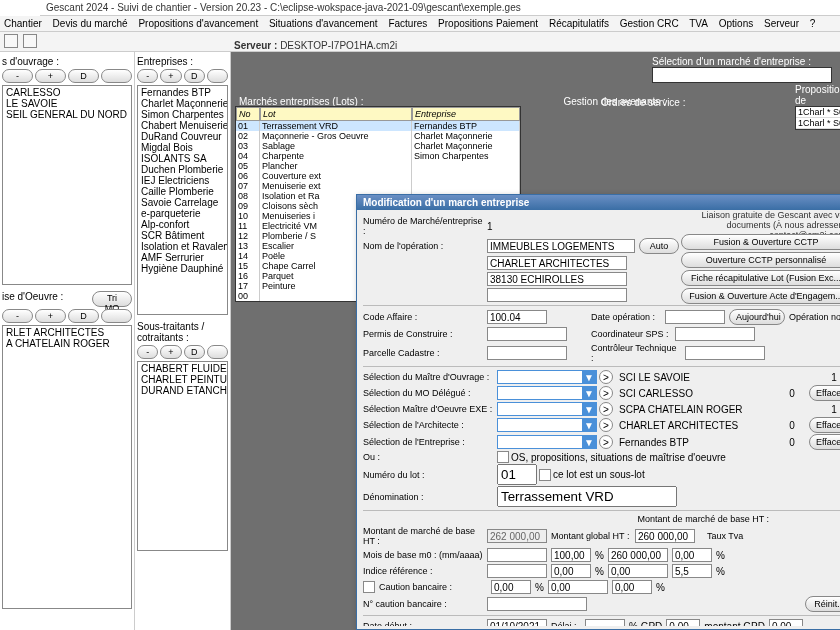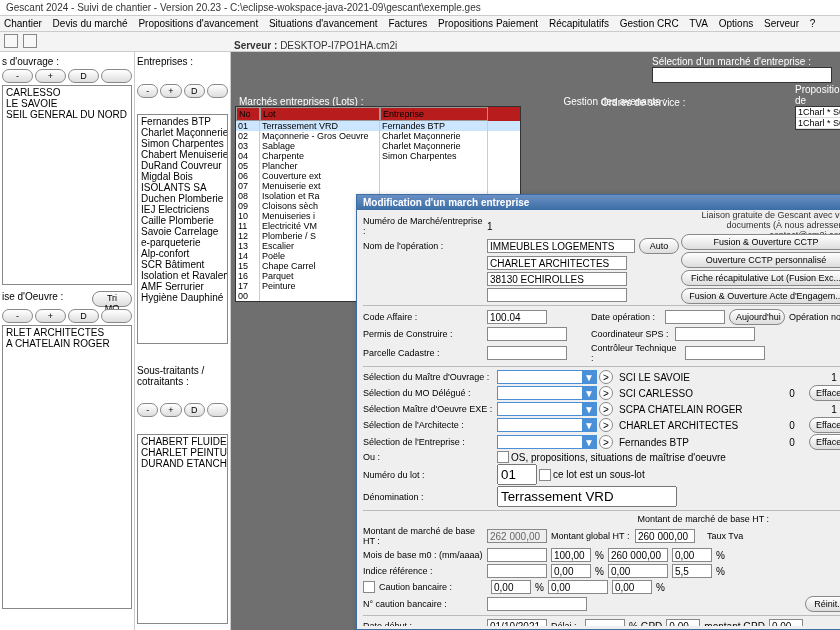--- a/index.html
+++ b/index.html
@@ -13,20 +13,21 @@
     width: 840px;
     height: 630px;
     position: relative;
   }
   .titlebar {
     background: #fff;
     border-bottom: 1px solid #ccc;
     padding: 2px 6px;
     font-size: 10px;
     color: #333;
+    margin-left: 40px;
   }
   .menubar {
     border-bottom: 1px solid #ccc;
     padding: 2px 4px;
     background: #f4f4f4;
   }
   .menubar span {
     margin-right: 8px;
     cursor: pointer;
   }
@@ -59,21 +60,20 @@
     border-right: 1px solid #ccc;
     display: flex;
     flex-direction: column;
   }
   .mid-col {
     width: 96px;
     padding: 2px;
     border-right: 1px solid #ccc;
     display: flex;
     flex-direction: column;
-    justify-content: space-between;
   }
   .right-col {
     flex: 1;
     background: #6f6f6f;
     position: relative;
   }
   .section-label {
     font-size: 10px;
     margin: 2px 0;
   }
@@ -110,25 +110,25 @@
   .grey-lbl { font-size:10px; color:#fff; }
   .wide-select {
     background:#fff;border:1px solid #333;height:16px;
     width:180px;
   }
   .lots-table {
     position:absolute; left:4px; top:54px; width:286px;
     border:1px solid #333; background:#fff;
     font-size:9px;
   }
-  .lots-table .hdr { display:flex; background:#b91c1c; }
+  .lots-table .hdr { display:flex; background:#fef9c3;font-style:italic; }
   .lots-table .hdr div { border:1px solid #999; padding:1px 2px; }
   .lots-table .row { display:flex; }
   .lots-table .row div { border-right:1px solid #ccc; padding:0 2px; white-space:nowrap; overflow:hidden;}
-  .lots-table .c-no{width:24px;} .lots-table .c-lot{width:120px;} .lots-table .c-ent{width:108px;}
+  .lots-table .c-no{width:24px;} .lots-table .c-lot{width:152px;} .lots-table .c-ent{width:108px;}
   .row.sel { background:#cde6ff; }
   .av-box {
     position:absolute; left:294px; top:54px; width:72px;
     border:1px solid #333; background:#fff; font-size:9px;
   }
   .av-box div{padding:0 2px;}
   .av-green{background:#00d000;} .av-yellow{background:#ffff00;}
   .os-box{
     position:absolute; left:370px; top:54px; width:190px;
     background:#fff; border:1px solid #333; font-size:9px;

